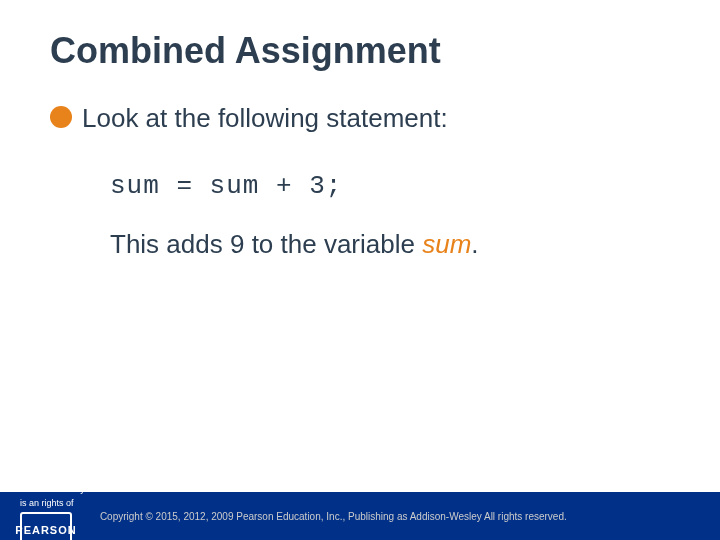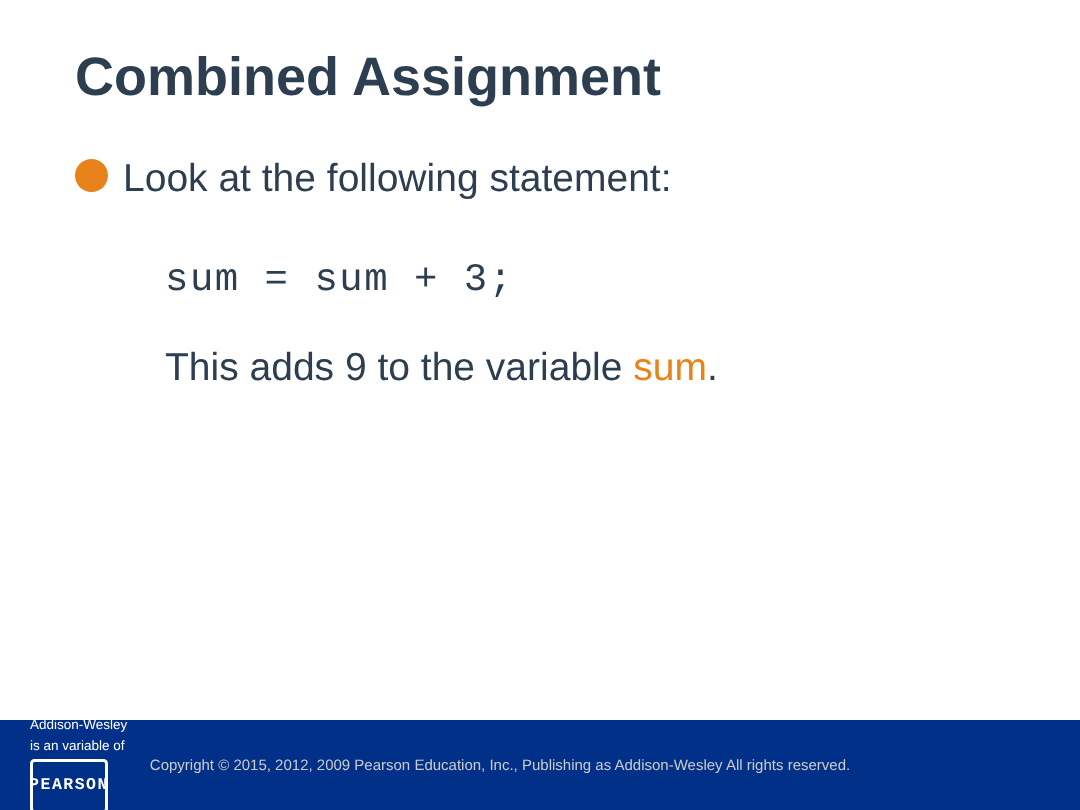--- a/index.html
+++ b/index.html
@@ -67,28 +67,29 @@
     .description-line {
       font-size: 26px;
       color: #2c3e50;
       margin-left: 60px;
       margin-top: 10px;
       line-height: 1.4;
     }
 
     .highlight-sum {
       color: #e8821a;
+      font-style: italic;
     }
 
     .footer {
       position: absolute;
       bottom: 0;
       left: 0;
       right: 0;
-      height: 60px;
+      height: 48px;
       background: #003087;
       display: flex;
       align-items: center;
       padding: 12px 20px;
       gap: 15px;
     }
 
     .addison-wesley-text {
       font-size: 9px;
       color: #ffffff;
@@ -103,21 +104,21 @@
       display: flex;
       align-items: center;
       justify-content: center;
       border-radius: 3px;
     }
 
     .pearson-badge-inner {
       font-size: 11px;
       font-weight: bold;
       color: #ffffff;
-      font-family: Liberation Mono, monospace;
+      font-family: Liberation Sans, sans-serif;
       letter-spacing: 1px;
     }
 
     .footer-copyright {
       font-size: 10px;
       color: #cccccc;
       flex: 1;
     }
 
     .footer-left {
@@ -143,19 +144,19 @@
 
   <div class="description-line">
     <span>This adds 9 to the variable </span><span class="highlight-sum">sum</span><span>.</span>
   </div>
 
 </div>
 
 <div class="footer">
   <div class="footer-left">
     <div class="addison-wesley-text">Addison-Wesley</div>
-    <div class="addison-wesley-text">is an variable of</div>
+    <div class="addison-wesley-text">is an rights of</div>
     <div class="pearson-badge">
       <span class="pearson-badge-inner">PEARSON</span>
     </div>
   </div>
   <span class="footer-copyright">Copyright © 2015, 2012, 2009 Pearson Education, Inc., Publishing as Addison-Wesley All rights reserved.</span>
 </div>
 
 </body></html>

